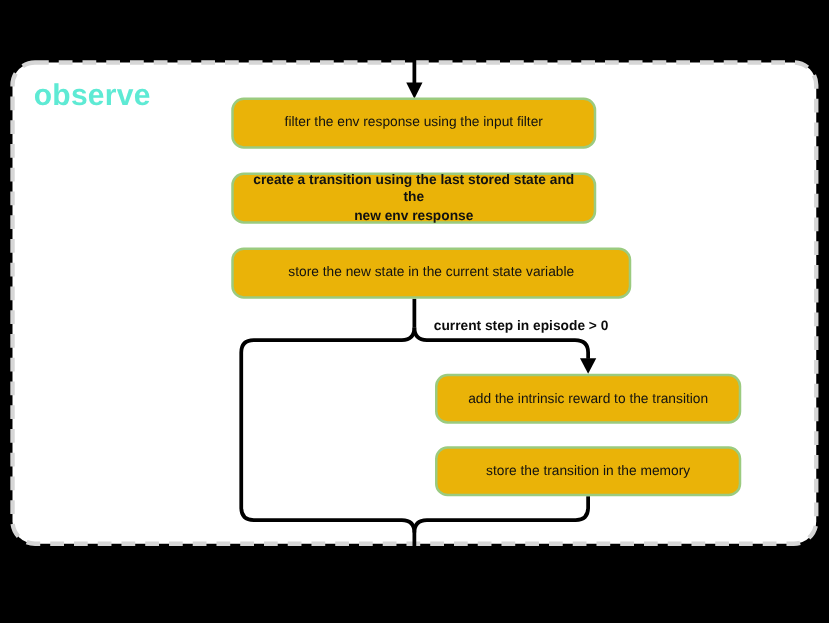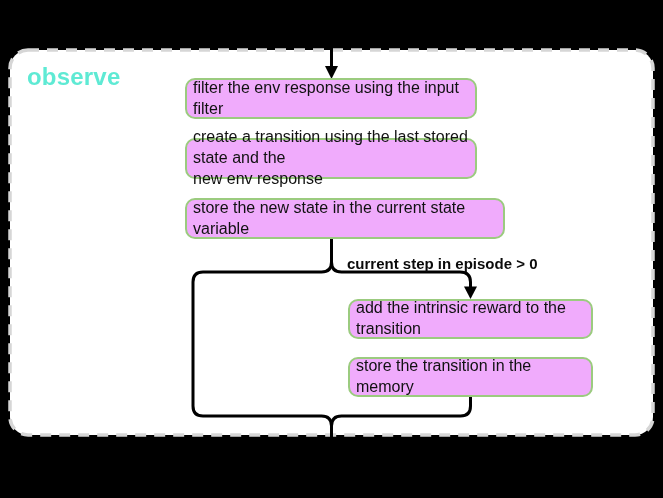--- a/index.html
+++ b/index.html
@@ -29,44 +29,44 @@
     z-index: 3;
     font-size: 24px;
     font-weight: bold;
     color: #5eead4;
     letter-spacing: 0.2px;
   }
   .node {
     position: absolute;
     z-index: 2;
     box-sizing: border-box;
-    background: #f0abfc;
+    background: #eab308;
     border: 2.5px solid var(--node-green, #9bcb7f);
     border-radius: 10px;
     display: flex;
     align-items: center;
     justify-content: center;
-    text-align: left;
-    font-size: 16px;
+    text-align: center;
+    font-size: 11px;
     line-height: 1.3;
     color: #111;
     padding: 2px 6px;
     white-space: pre-line;
   }
   .node-filter       { left: 185px; top: 78px;  width: 292px; height: 41px; }
-  .node-create       { left: 185px; top: 138px; width: 292px; height: 41px; }
+  .node-create       { left: 185px; top: 138px; width: 292px; height: 41px; font-weight: bold; }
   .node-store-state  { left: 185px; top: 198px; width: 320px; height: 41px; }
   .node-add-reward   { left: 348px; top: 299px; width: 245px; height: 40px; }
   .node-store-trans  { left: 348px; top: 357px; width: 245px; height: 40px; }
   .condition-label {
     position: absolute;
     left: 347px;
     top: 255px;
     z-index: 2;
-    font-size: 15px;
+    font-size: 11px;
     font-weight: bold;
     color: #0b0b0b;
     white-space: nowrap;
   }
 </style>
 </head>
 <body>
 
 <div id="stage">
 

